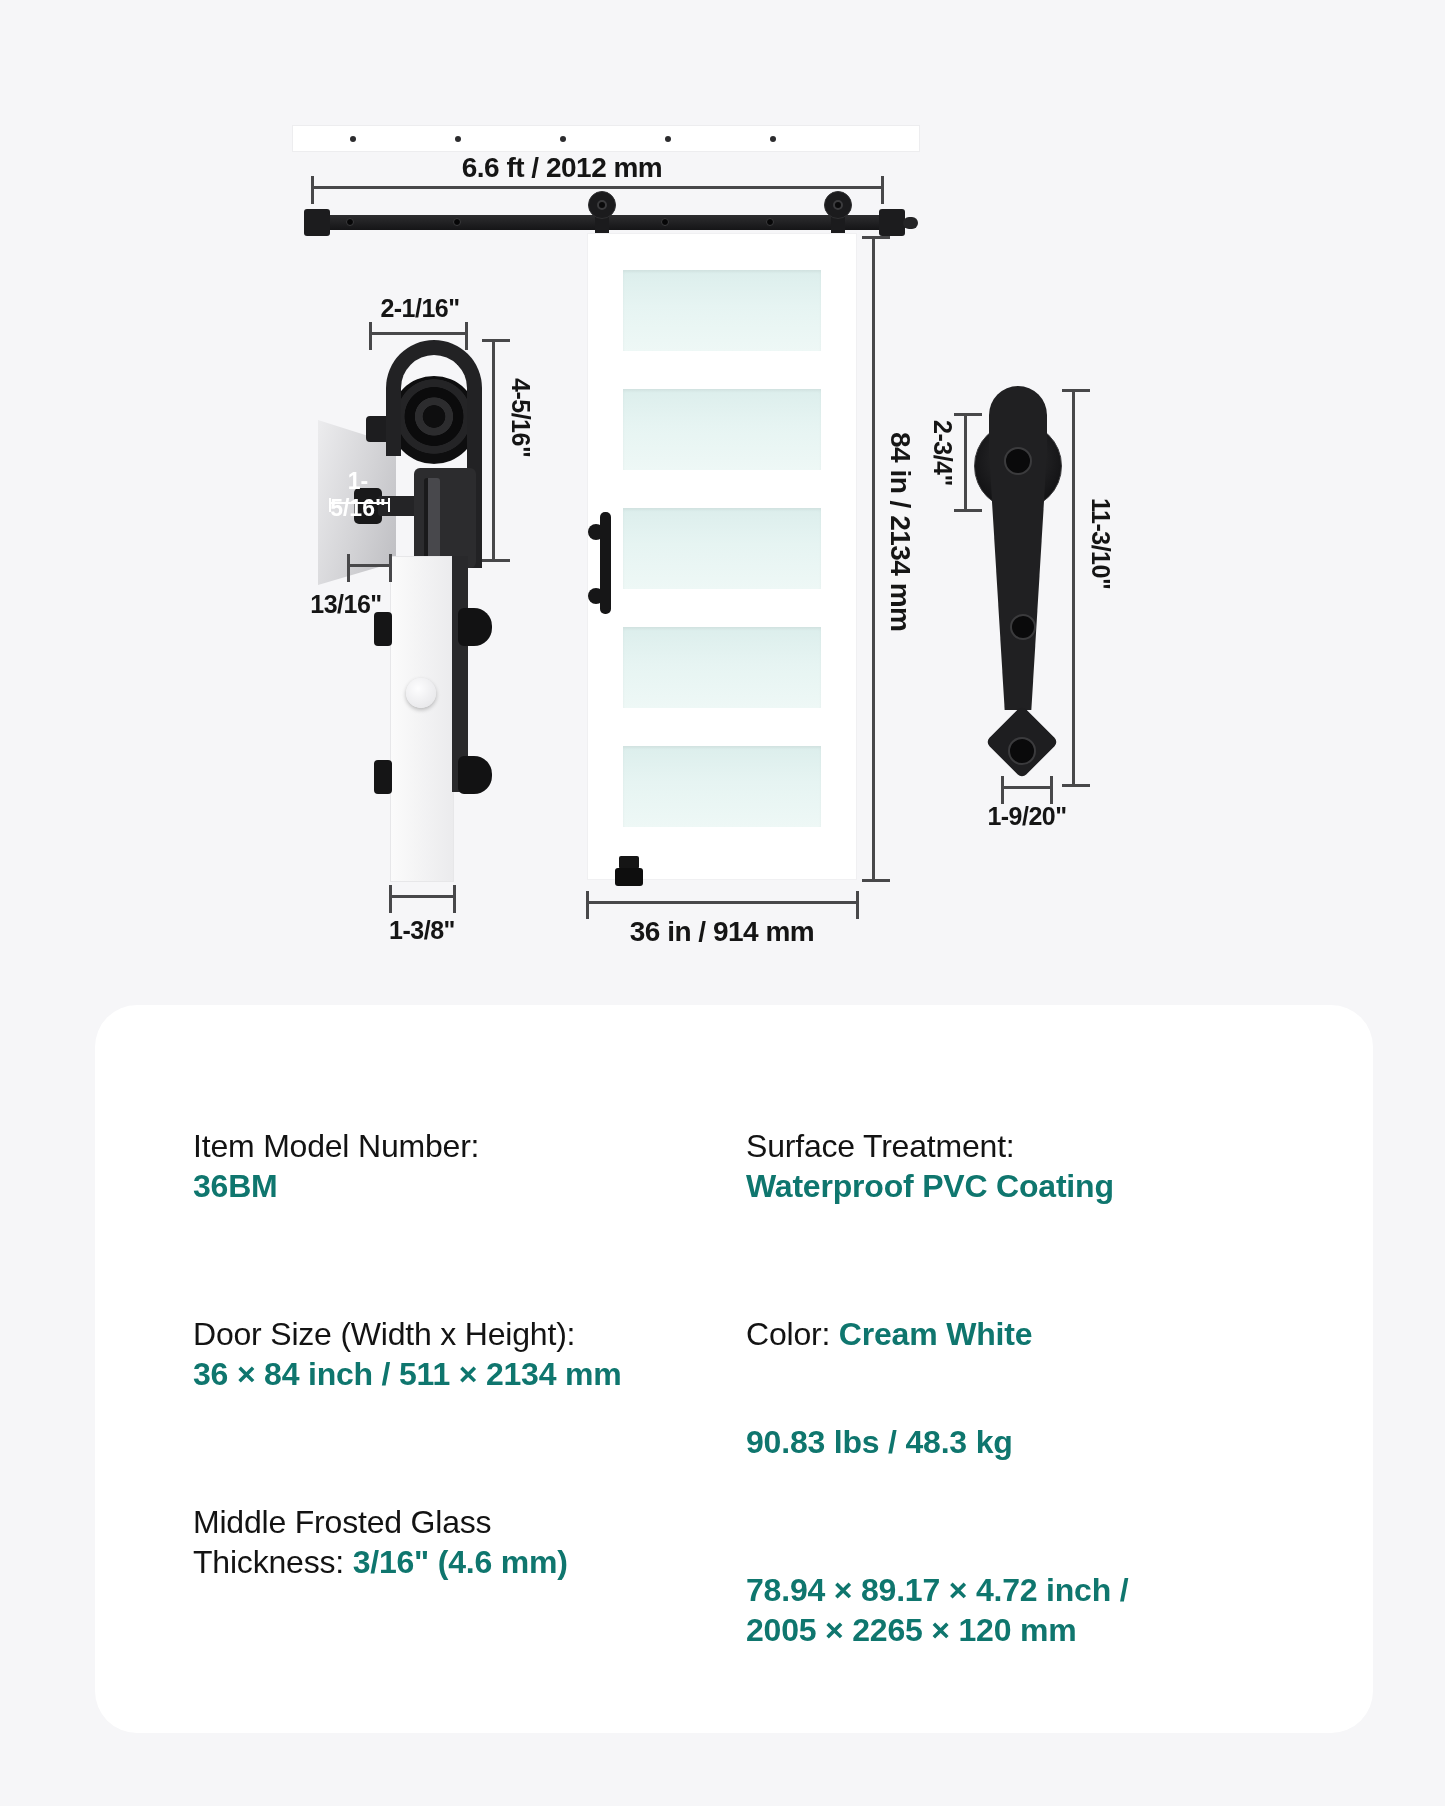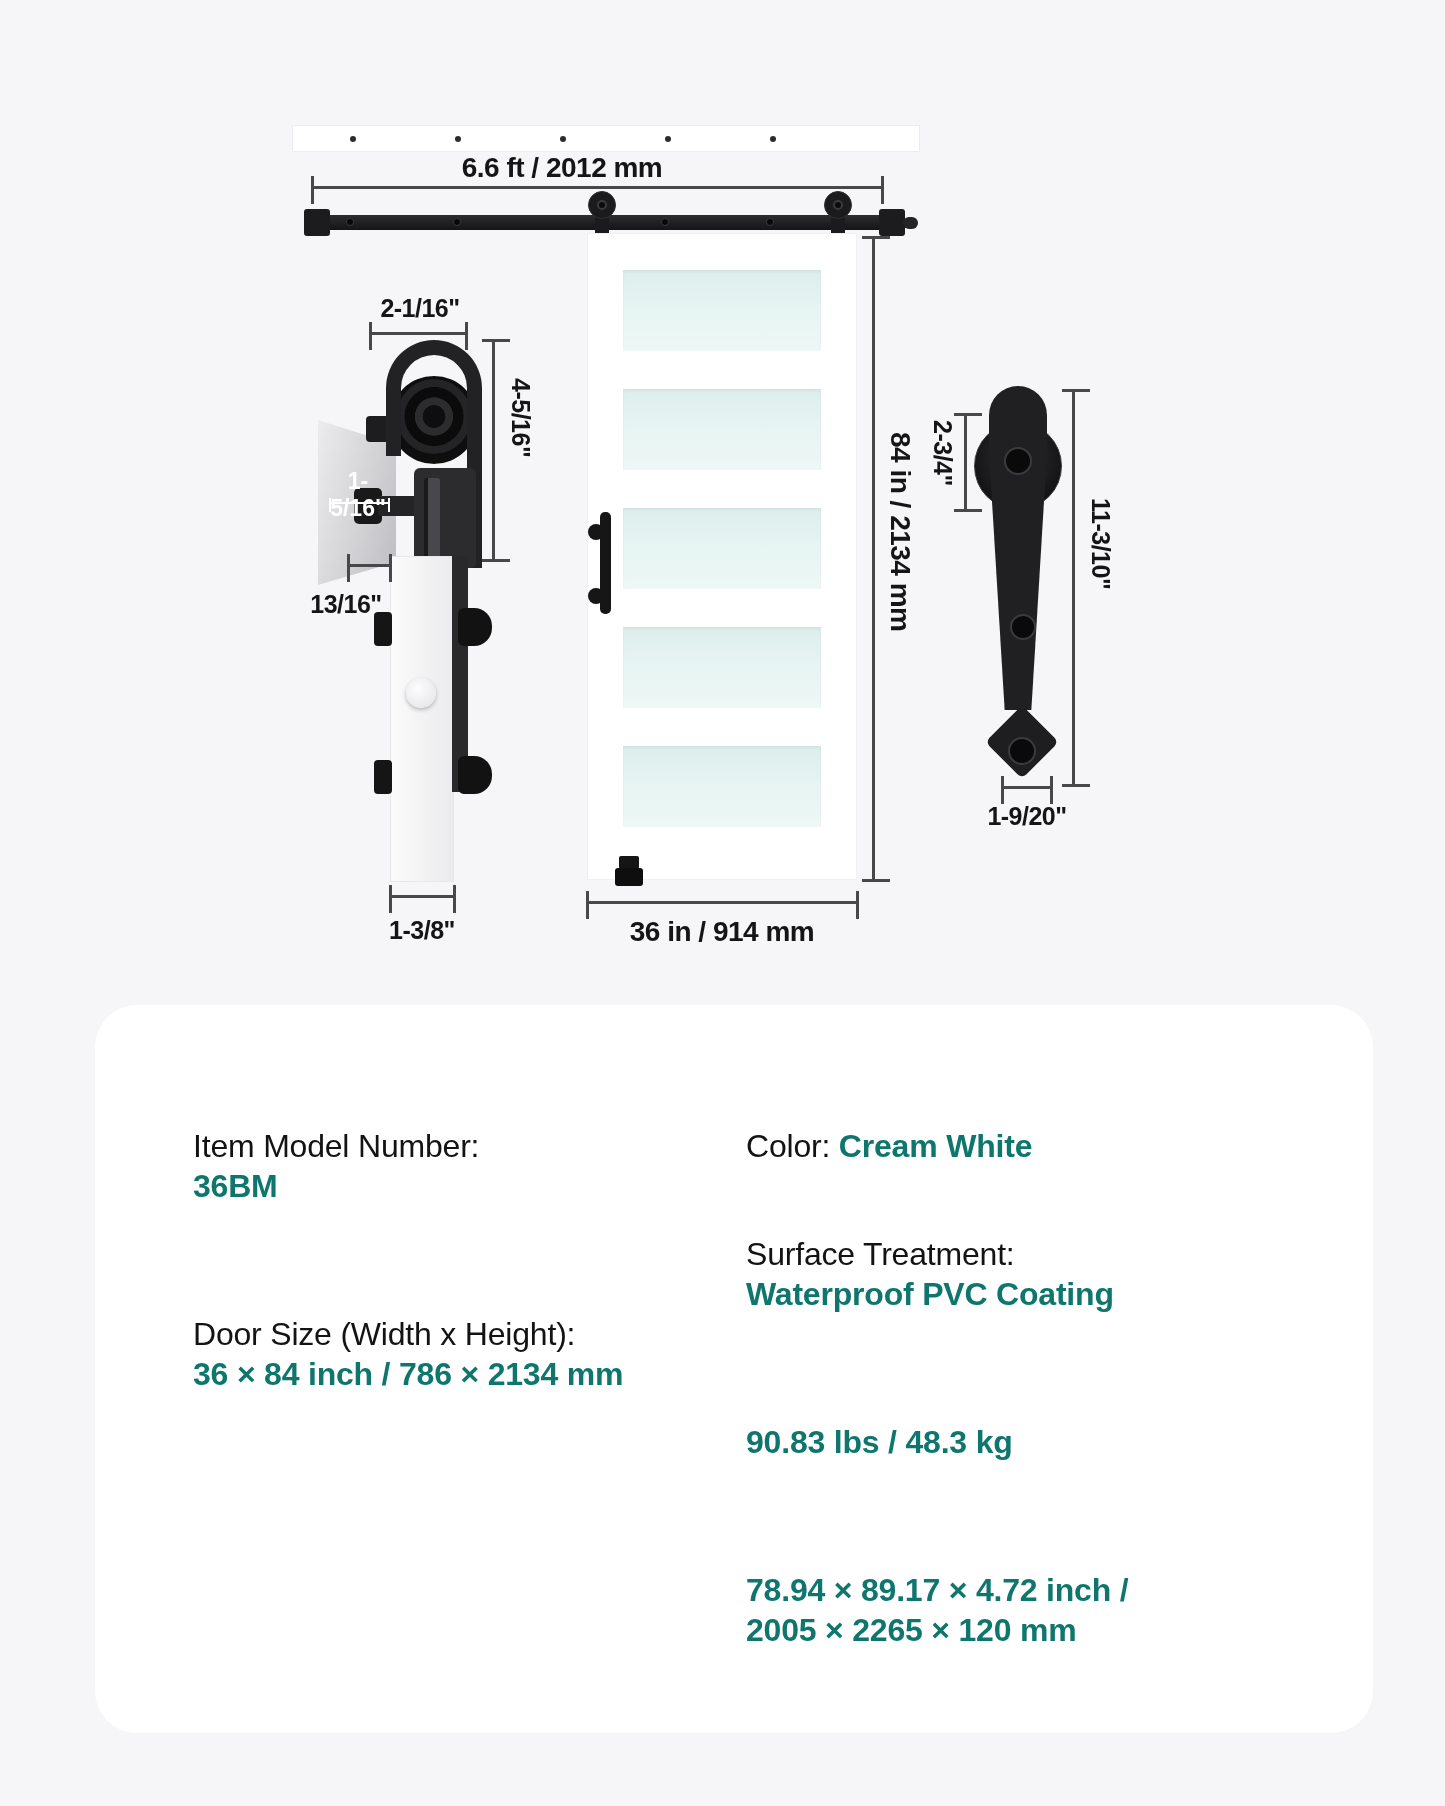--- a/index.html
+++ b/index.html
@@ -195,33 +195,37 @@
 <div class="dh" style="left:1002px;top:786px;width:49px"></div>
 <div class="dlabel small center" style="left:962px;top:802px;width:130px">1-9/20"</div>
 
 <div class="abs card"></div>
 
 <div class="col left">
   <p class="spec stacked">
     <span class="lbl">Item Model Number:</span><span class="val">36BM</span>
   </p>
   <p class="spec stacked">
-    <span class="lbl">Door Size (Width x Height):</span><span class="val">36 × 84 inch / 786 × 2134 mm</span>
+    <span class="lbl">Door Size (Width x Height):</span><span class="val">36 × 84 inch / 511 × 2134 mm</span>
+  </p>
+  <p class="spec">
+    <span class="lbl">Middle Frosted Glass
+Thickness: </span><span class="val">3/16" (4.6 mm)</span>
   </p>
   <p class="spec tight">
     
   </p>
 </div>
 
 <div class="col right">
+  <p class="spec stacked">
+    <span class="lbl">Surface Treatment:</span><span class="val">Waterproof PVC Coating</span>
+  </p>
   <p class="spec">
     <span class="lbl">Color: </span><span class="val">Cream White</span>
-  </p>
-  <p class="spec stacked">
-    <span class="lbl">Surface Treatment:</span><span class="val">Waterproof PVC Coating</span>
   </p>
   <p class="spec stacked">
     <span class="val">90.83 lbs / 48.3 kg</span>
   </p>
   <p class="spec stacked tight">
     <span class="val"> 78.94 × 89.17 × 4.72 inch /
 2005 × 2265 × 120 mm</span>
   </p>
 
 </div>

